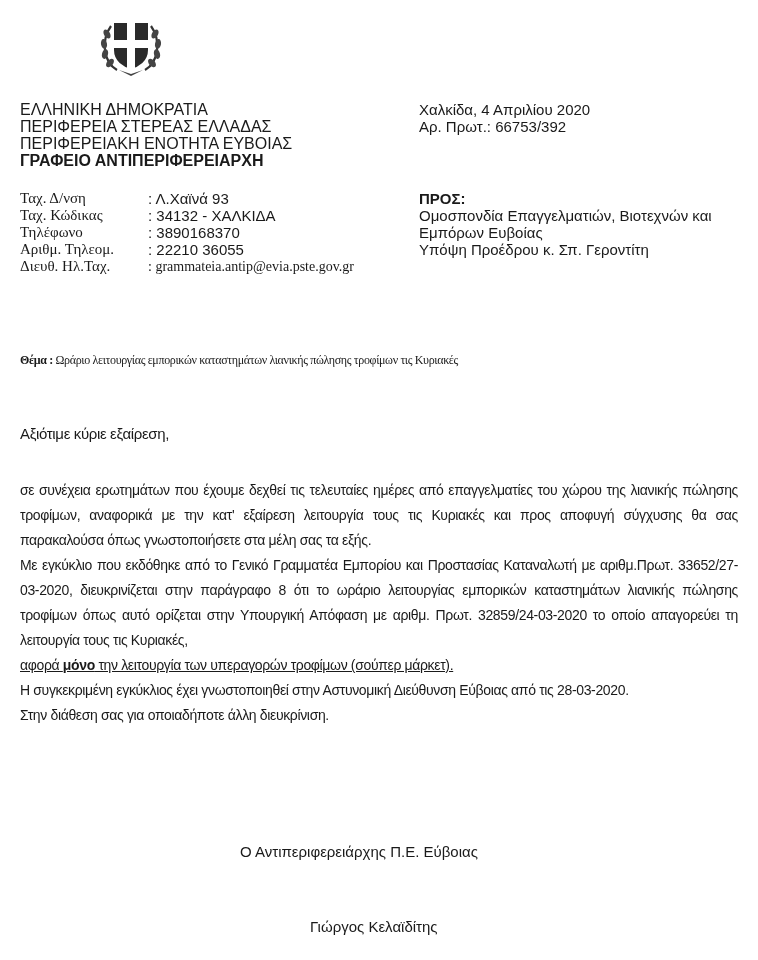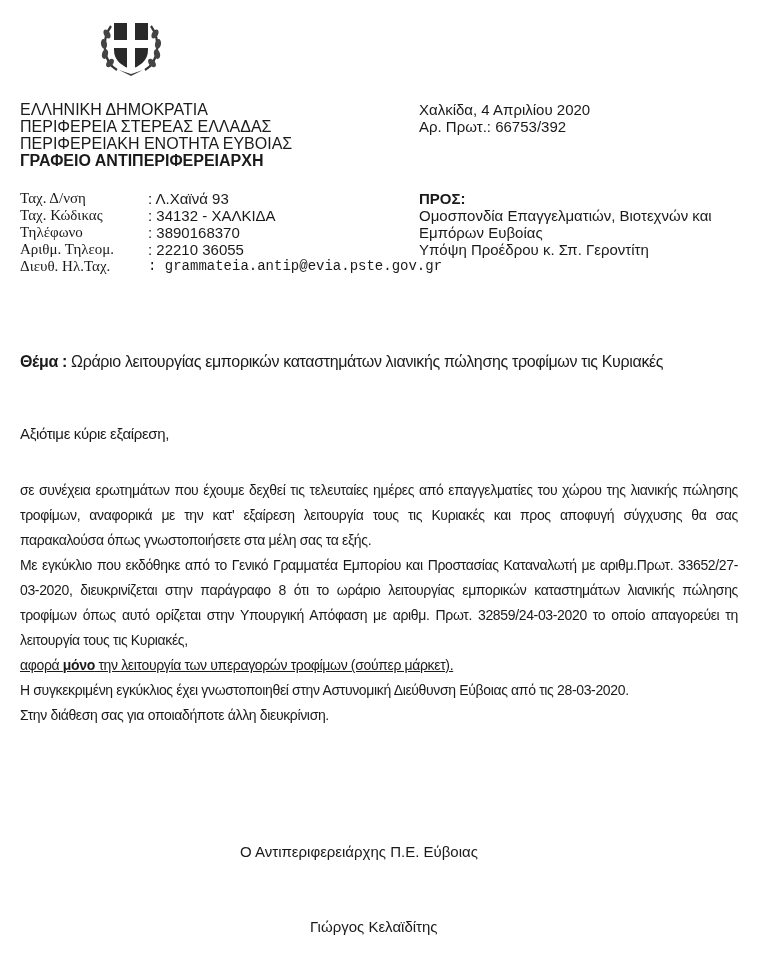--- a/index.html
+++ b/index.html
@@ -13,26 +13,26 @@
   .hdr-left { left:20px; top:101px; font-size:16px; line-height:17px; }
   .hdr-left div { white-space:nowrap; }
   .hdr-left .bold { font-weight:bold; }
 
   .hdr-right { left:419px; top:101px; font-size:15px; line-height:17px; }
 
   .contact { left:20px; top:190px; font-size:15px; line-height:17px; }
   .contact .row { display:flex; white-space:nowrap; }
   .contact .lbl { width:128px;font-family:Liberation Serif, serif; }
   .contact .val { }
-  .contact .email { font-family: Liberation Mono, monospace; font-size:14px; }
+  .contact .email { font-family: Liberation Serif, serif; font-size:14px; }
 
   .recipient { left:419px; top:190px; font-size:15px; line-height:17px; }
   .recipient .bold { font-weight:bold; }
 
-  .subject { left:20px; top:353px; font-size:16px; white-space:nowrap; }
+  .subject { left:20px; top:353px; font-size:12px; white-space:nowrap;font-family:Liberation Serif, serif; }
   .subject b { font-weight:bold; }
 
   .greeting { left:20px; top:425px; font-size:15px; }
 
   .body { left:20px; top:478px; width:718px; font-size:14px; line-height:25px; text-align:justify; }
   .body p { margin:0; }
   .body .u { text-decoration:underline; }
   .body .u b { font-weight:bold; }
 
   .sig-title { left:240px; top:843px; font-size:15px; white-space:nowrap; }

